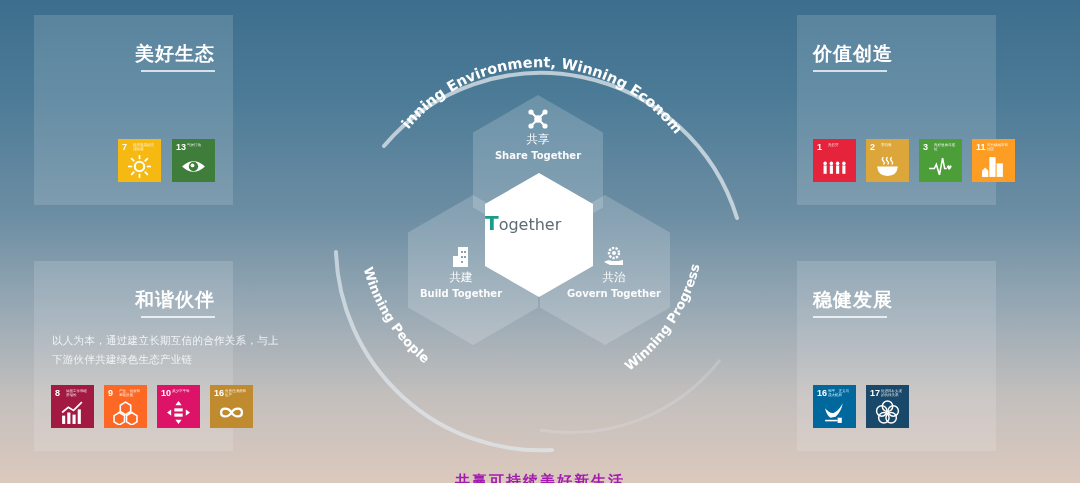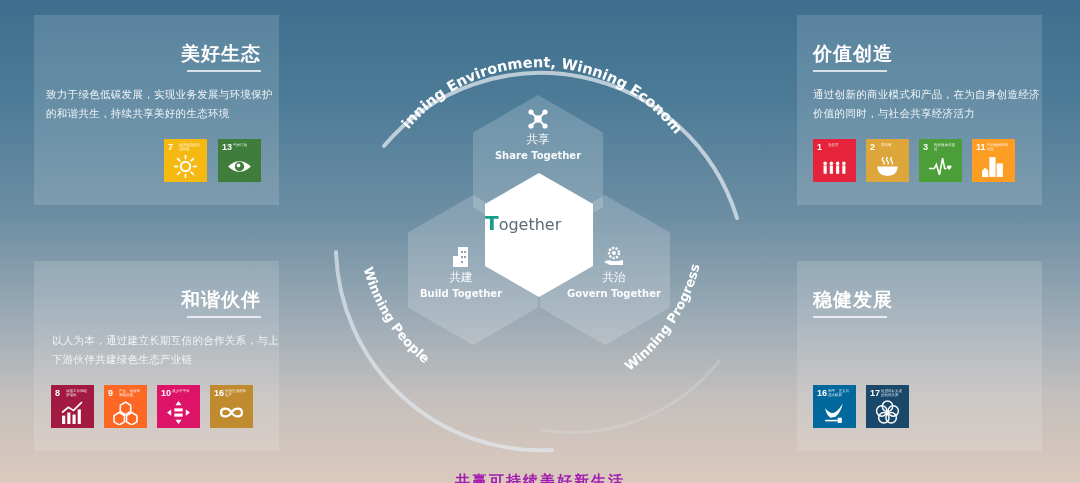--- a/index.html
+++ b/index.html
@@ -5,21 +5,21 @@
   * { margin: 0; padding: 0; box-sizing: border-box; }
   html, body { width: 1080px; height: 483px; overflow: hidden; }
   body {
     position: relative;
     font-family: "DejaVu Sans", "Liberation Sans", sans-serif;
     background: linear-gradient(180deg, #3d6e8d 0%, #4c7b97 20%, #6d8ea3 45%, #9aaab5 65%, #c3bfbd 82%, #dcc9bd 100%);
     color: #fff;
   }
   .panel {
     position: absolute;
-    width: 245px; height: 190px;
+    width: 199px; height: 190px;
     background: rgba(255,255,255,0.14);
   }
   .panel .title {
     position: absolute; top: 26px;
     font-size: 19px; font-weight: bold; letter-spacing: 1px; color: #fff;
   }
   .panel .rule {
     position: absolute; top: 55px; width: 74px; height: 2px; background: rgba(255,255,255,0.75);
   }
   .panel .desc {
@@ -128,21 +128,20 @@
   <div class="en">Govern Together</div>
 </div>
 
 <div class="center-text">
   <div><span class="acc">T</span><span>ogether</span></div>
 </div>
 
 <div class="panel right-align" style="left:34px; top:15px;">
   <div class="title">美好生态</div>
   <div class="rule"></div>
-  <div class="desc">致力于绿色低碳发展，实现业务发展与环境保护的和谐共生，持续共享美好的生态环境</div>
   <div class="sdg-row" style="right:18px; gap:11px;">
     <div class="sdg" style="background:#f5b912">
       <span class="num">7</span>
         <span class="lbl">经济适用的清洁能源</span>
       <svg viewBox="0 0 24 24">
           <circle cx="12" cy="12" r="4.5" fill="none" stroke="#fff" stroke-width="2"></circle>
           <g stroke="#fff" stroke-width="1.6">
             <line x1="12" y1="1" x2="12" y2="5"></line>
             <line x1="12" y1="19" x2="12" y2="23"></line>
             <line x1="1" y1="12" x2="5" y2="12"></line>
@@ -162,21 +161,20 @@
           <circle cx="12" cy="12" r="4.5" fill="#3f7e3a"></circle>
           <circle cx="11" cy="11" r="1.8" fill="#fff"></circle>
         </svg>
     </div>
   </div>
 </div>
 
 <div class="panel left-align" style="left:797px; top:15px;">
   <div class="title">价值创造</div>
   <div class="rule"></div>
-  <div class="desc" style="left:16px;">通过创新的商业模式和产品，在为自身创造经济价值的同时，与社会共享经济活力</div>
   <div class="sdg-row" style="left:16px; gap:10px;">
     <div class="sdg" style="background:#e5243b">
       <span class="num">1</span>
         <span class="lbl">无贫穷</span>
       <svg viewBox="0 0 24 24">
           <g fill="#fff">
             <circle cx="3" cy="9" r="1.7"></circle>
             <rect x="1.5" y="11" width="3" height="8"></rect>
             <circle cx="9" cy="9" r="1.7"></circle>
             <rect x="7.5" y="11" width="3" height="8"></rect>

